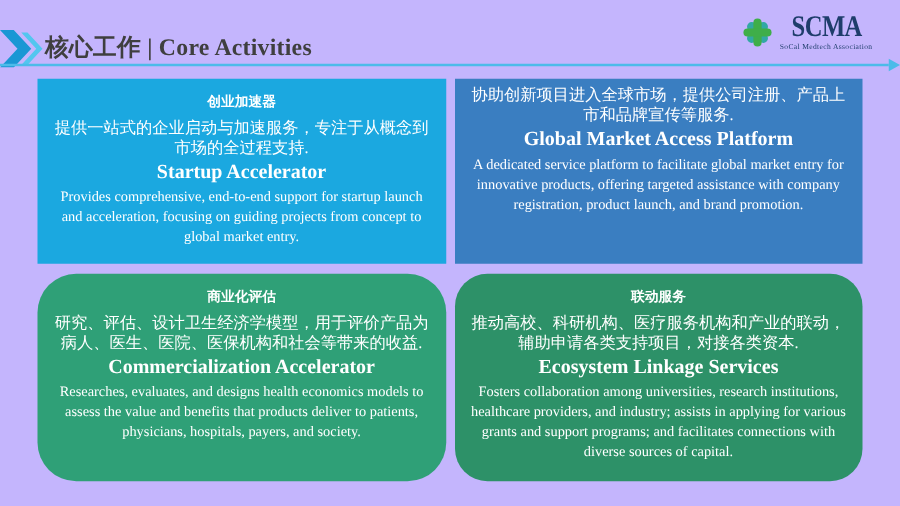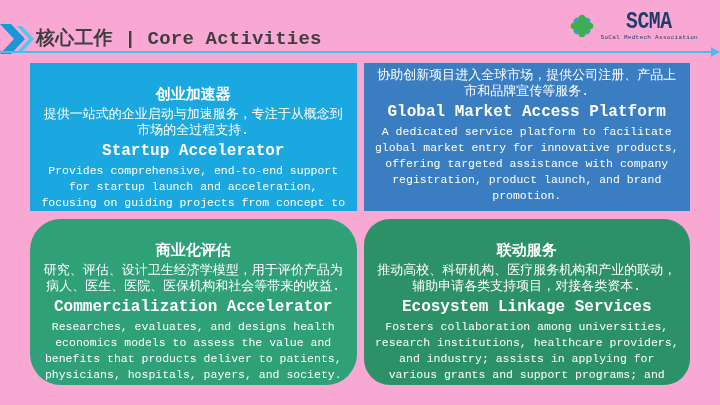--- a/index.html
+++ b/index.html
@@ -1,20 +1,20 @@
 <!DOCTYPE html>
 <html><head>
 <meta charset="utf-8">
 <style>
   html,body { margin:0; padding:0; background:#ffffff; }
   .slide {
     position:relative;
     width:720px; height:405px;
-    background:#f9a8d4;
-    font-family:Liberation Mono, monospace;
+    background:#c4b5fd;
+    font-family:Liberation Serif, serif;
     overflow:hidden;
   }
 
   
   .chevron-wrap { position:absolute; left:0; top:24px; width:38px; height:30px; }
   .page-title {
     position:absolute; left:36px; top:25px;
     font-size:19px; font-weight:bold; color:#3f3f3f;
     letter-spacing:0.2px; white-space:nowrap;
   }
@@ -50,21 +50,21 @@
     display:grid;
     grid-template-columns:1fr 1fr;
     grid-template-rows:148px 166px;
     gap:8px 7px;
   }
   .card {
     color:#ffffff; text-align:center;
     padding:5px 10px; box-sizing:border-box;
     overflow:hidden;
   }
-  .card .t-cn { font-size:15px; font-weight:bold; line-height:23px; margin-top:16px; }
+  .card .t-cn { font-size:11px; font-weight:bold; line-height:23px; margin-top:3px; }
   .card .b-cn { font-size:13px;  line-height:15.5px; }
   .card .t-en { font-size:16px; font-weight:bold; line-height:24px; margin-top:1px; }
   .card .b-en { font-size:11.5px; line-height:16px; }
 </style>
 </head>
 <body>
 
 <div class="slide">
 
   <div class="chevron-wrap">

